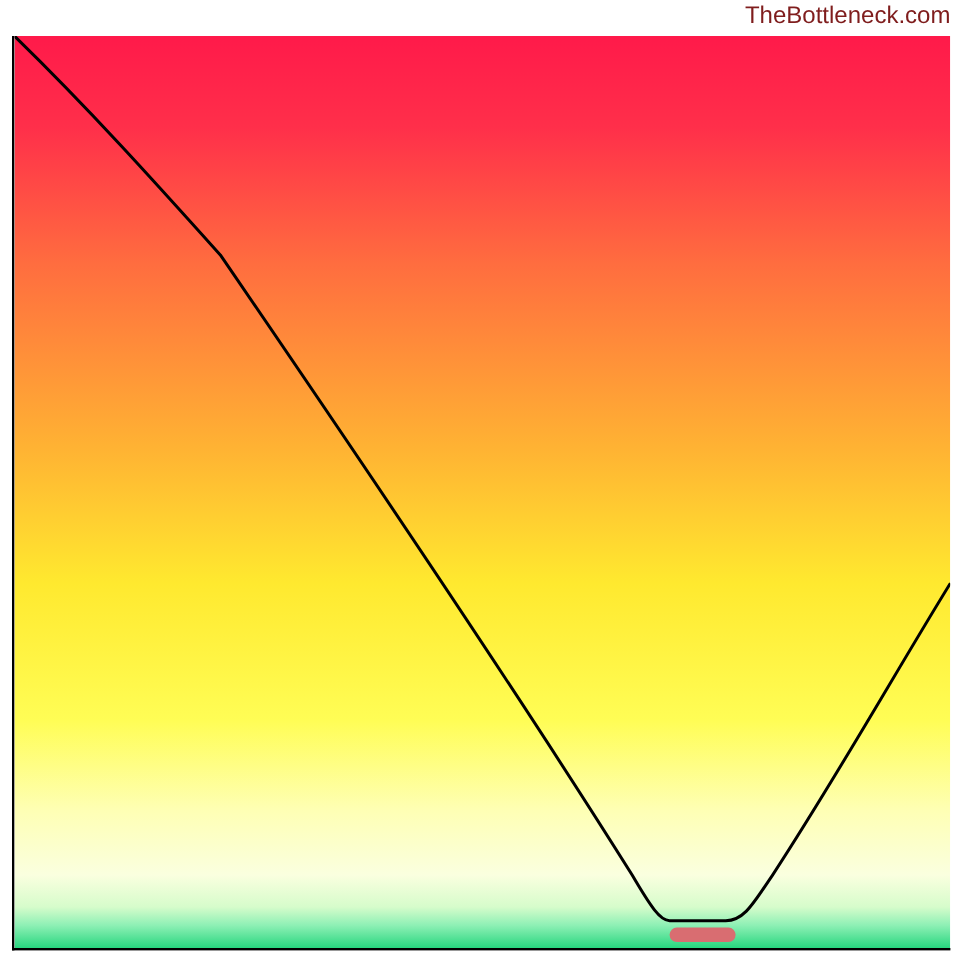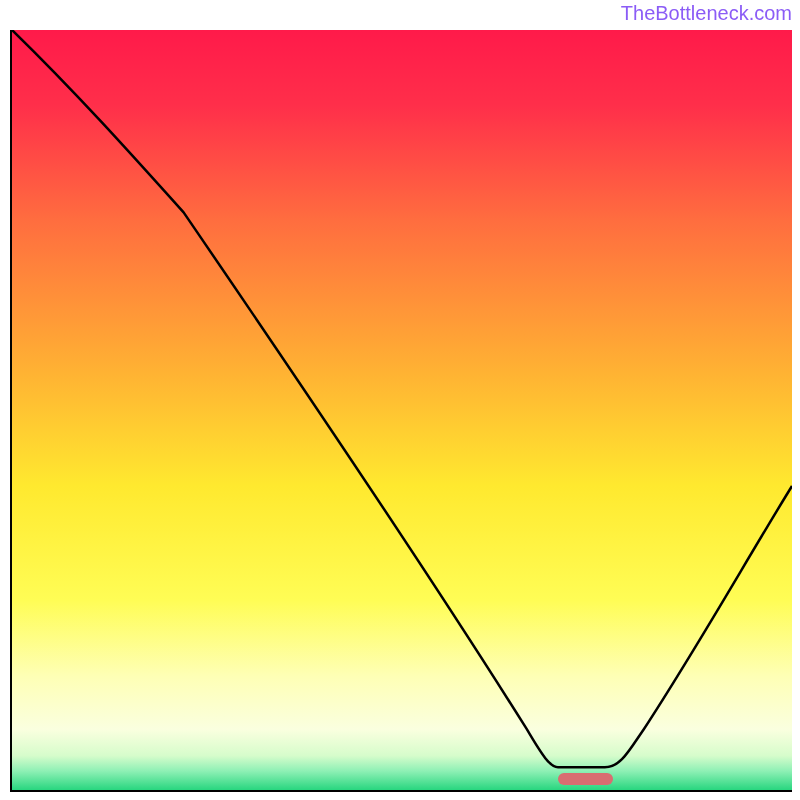--- a/index.html
+++ b/index.html
@@ -9,21 +9,21 @@
     height: 800px;
     position: relative;
     font-family: Arial, sans-serif;
     background: #fff;
   }
   .watermark {
     position: absolute;
     top: 2px;
     right: 8px;
     font-size: 20px;
-    color: #8b5cf6;
+    color: #7f1d1d;
     font-weight: normal;
     z-index: 10;
   }
   .chart-area {
     position: absolute;
     top: 30px;
     left: 10px;
     width: 780px;
     height: 760px;
     border-left: 2px solid #000;

